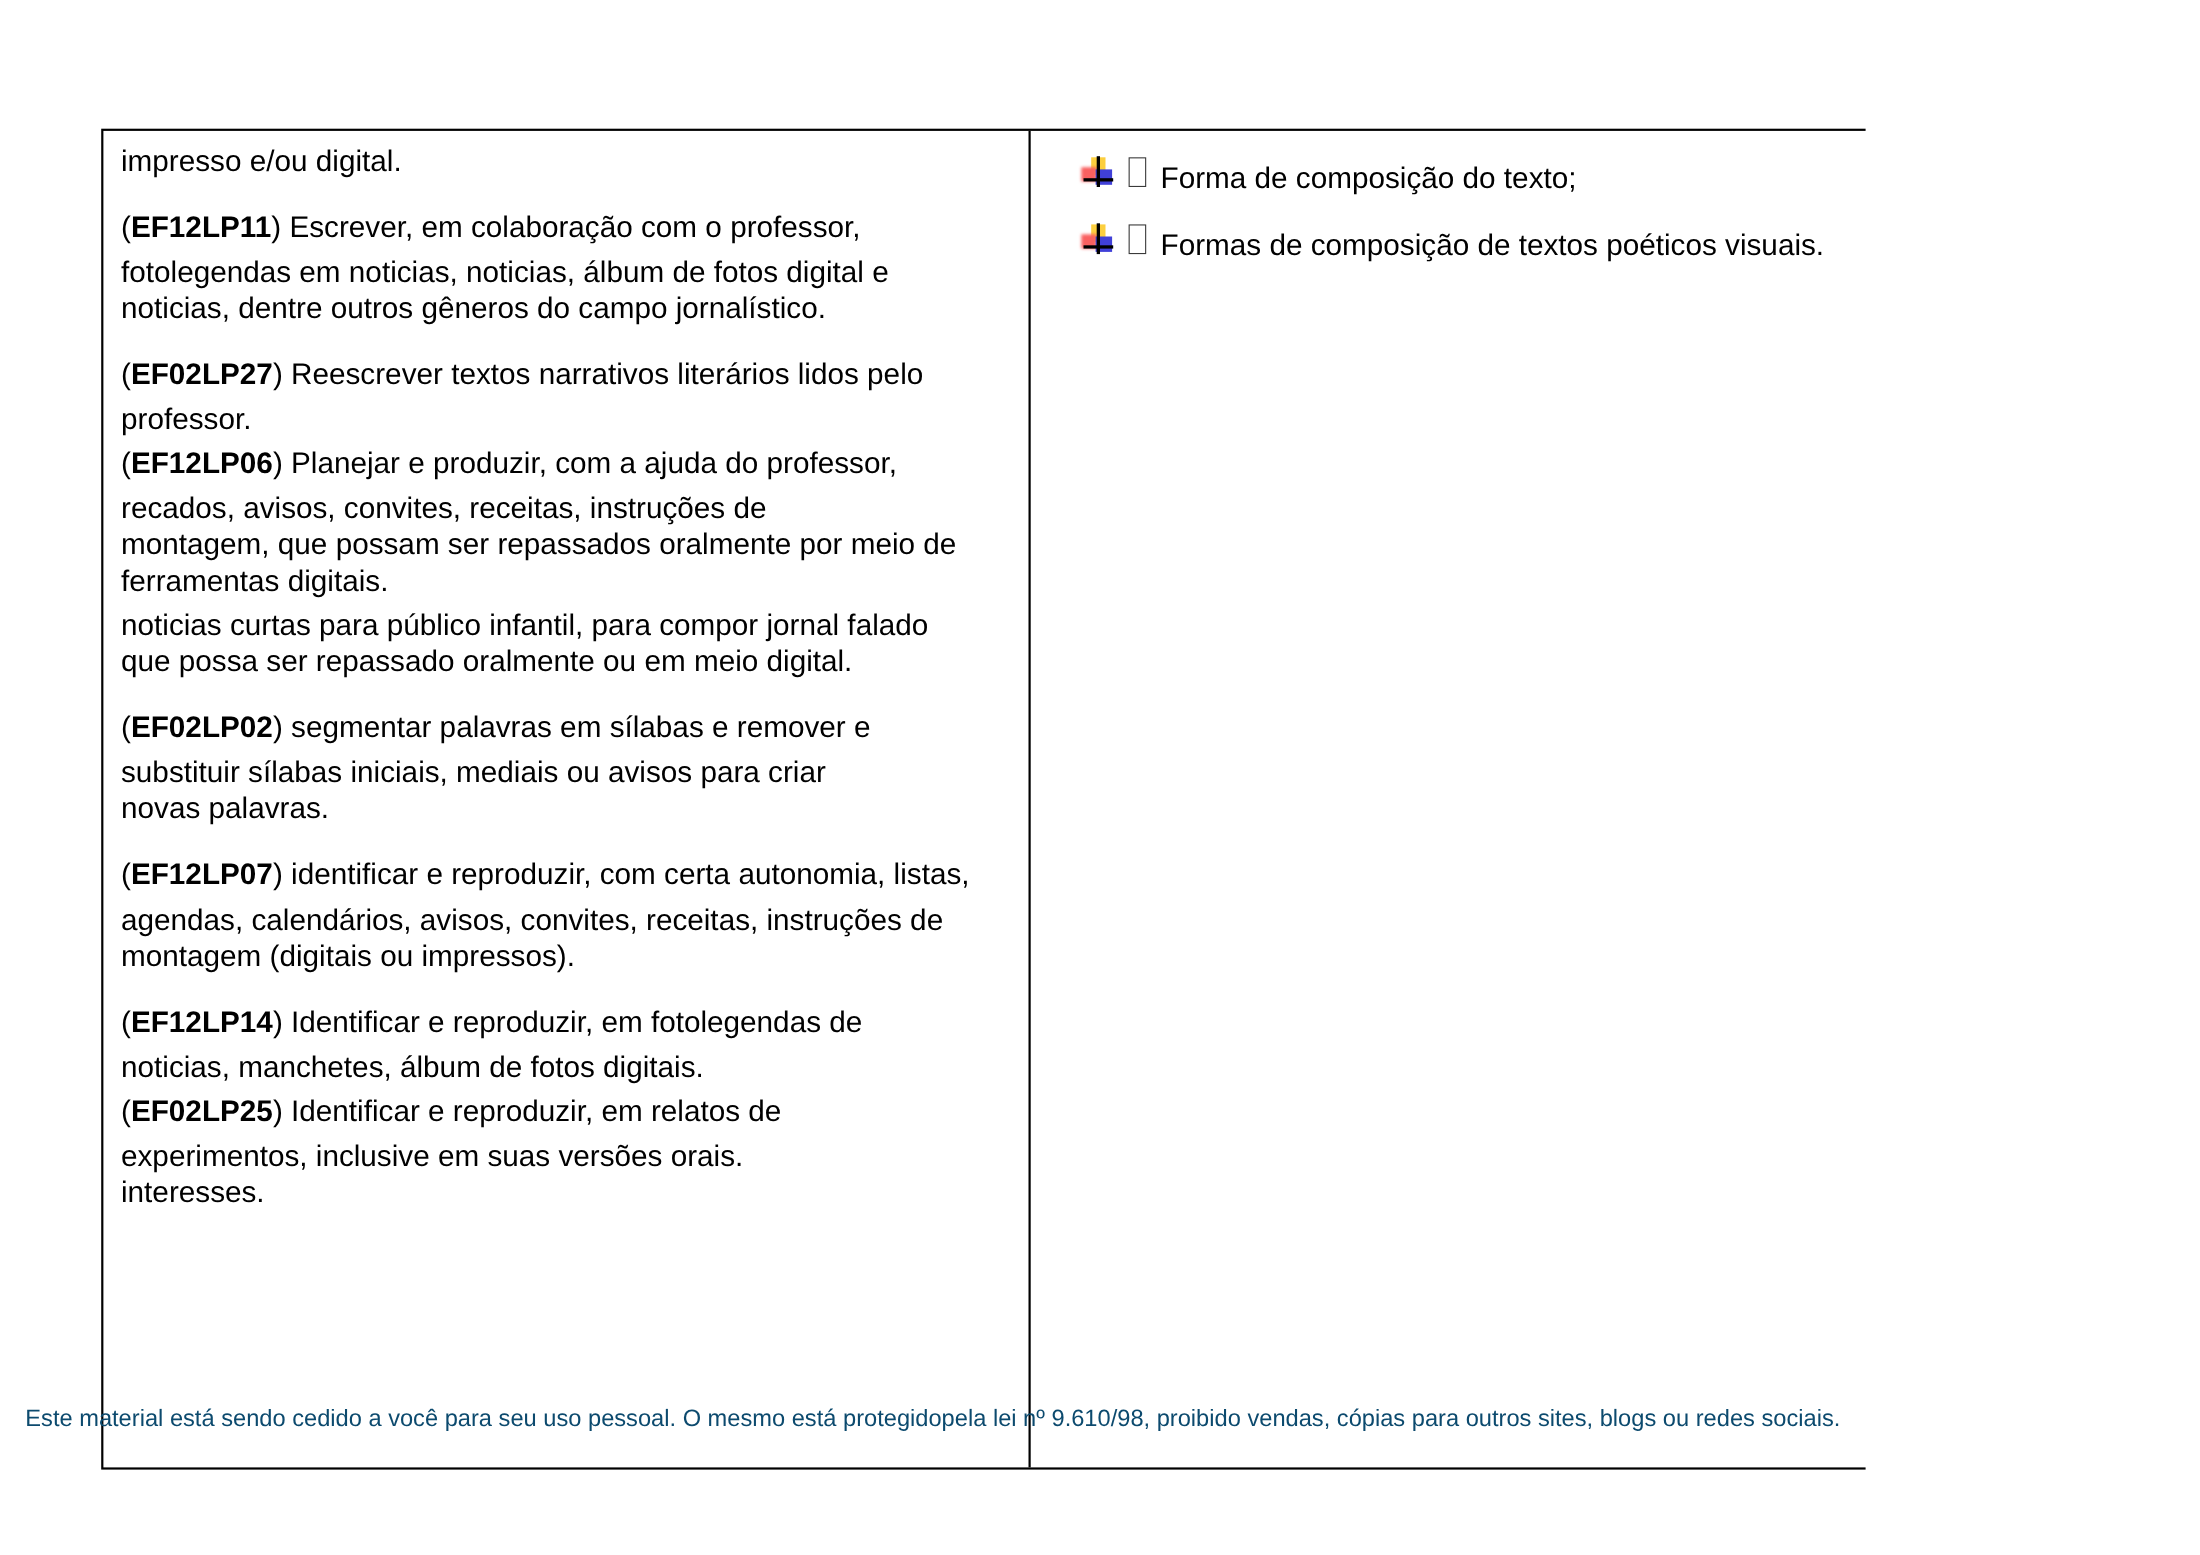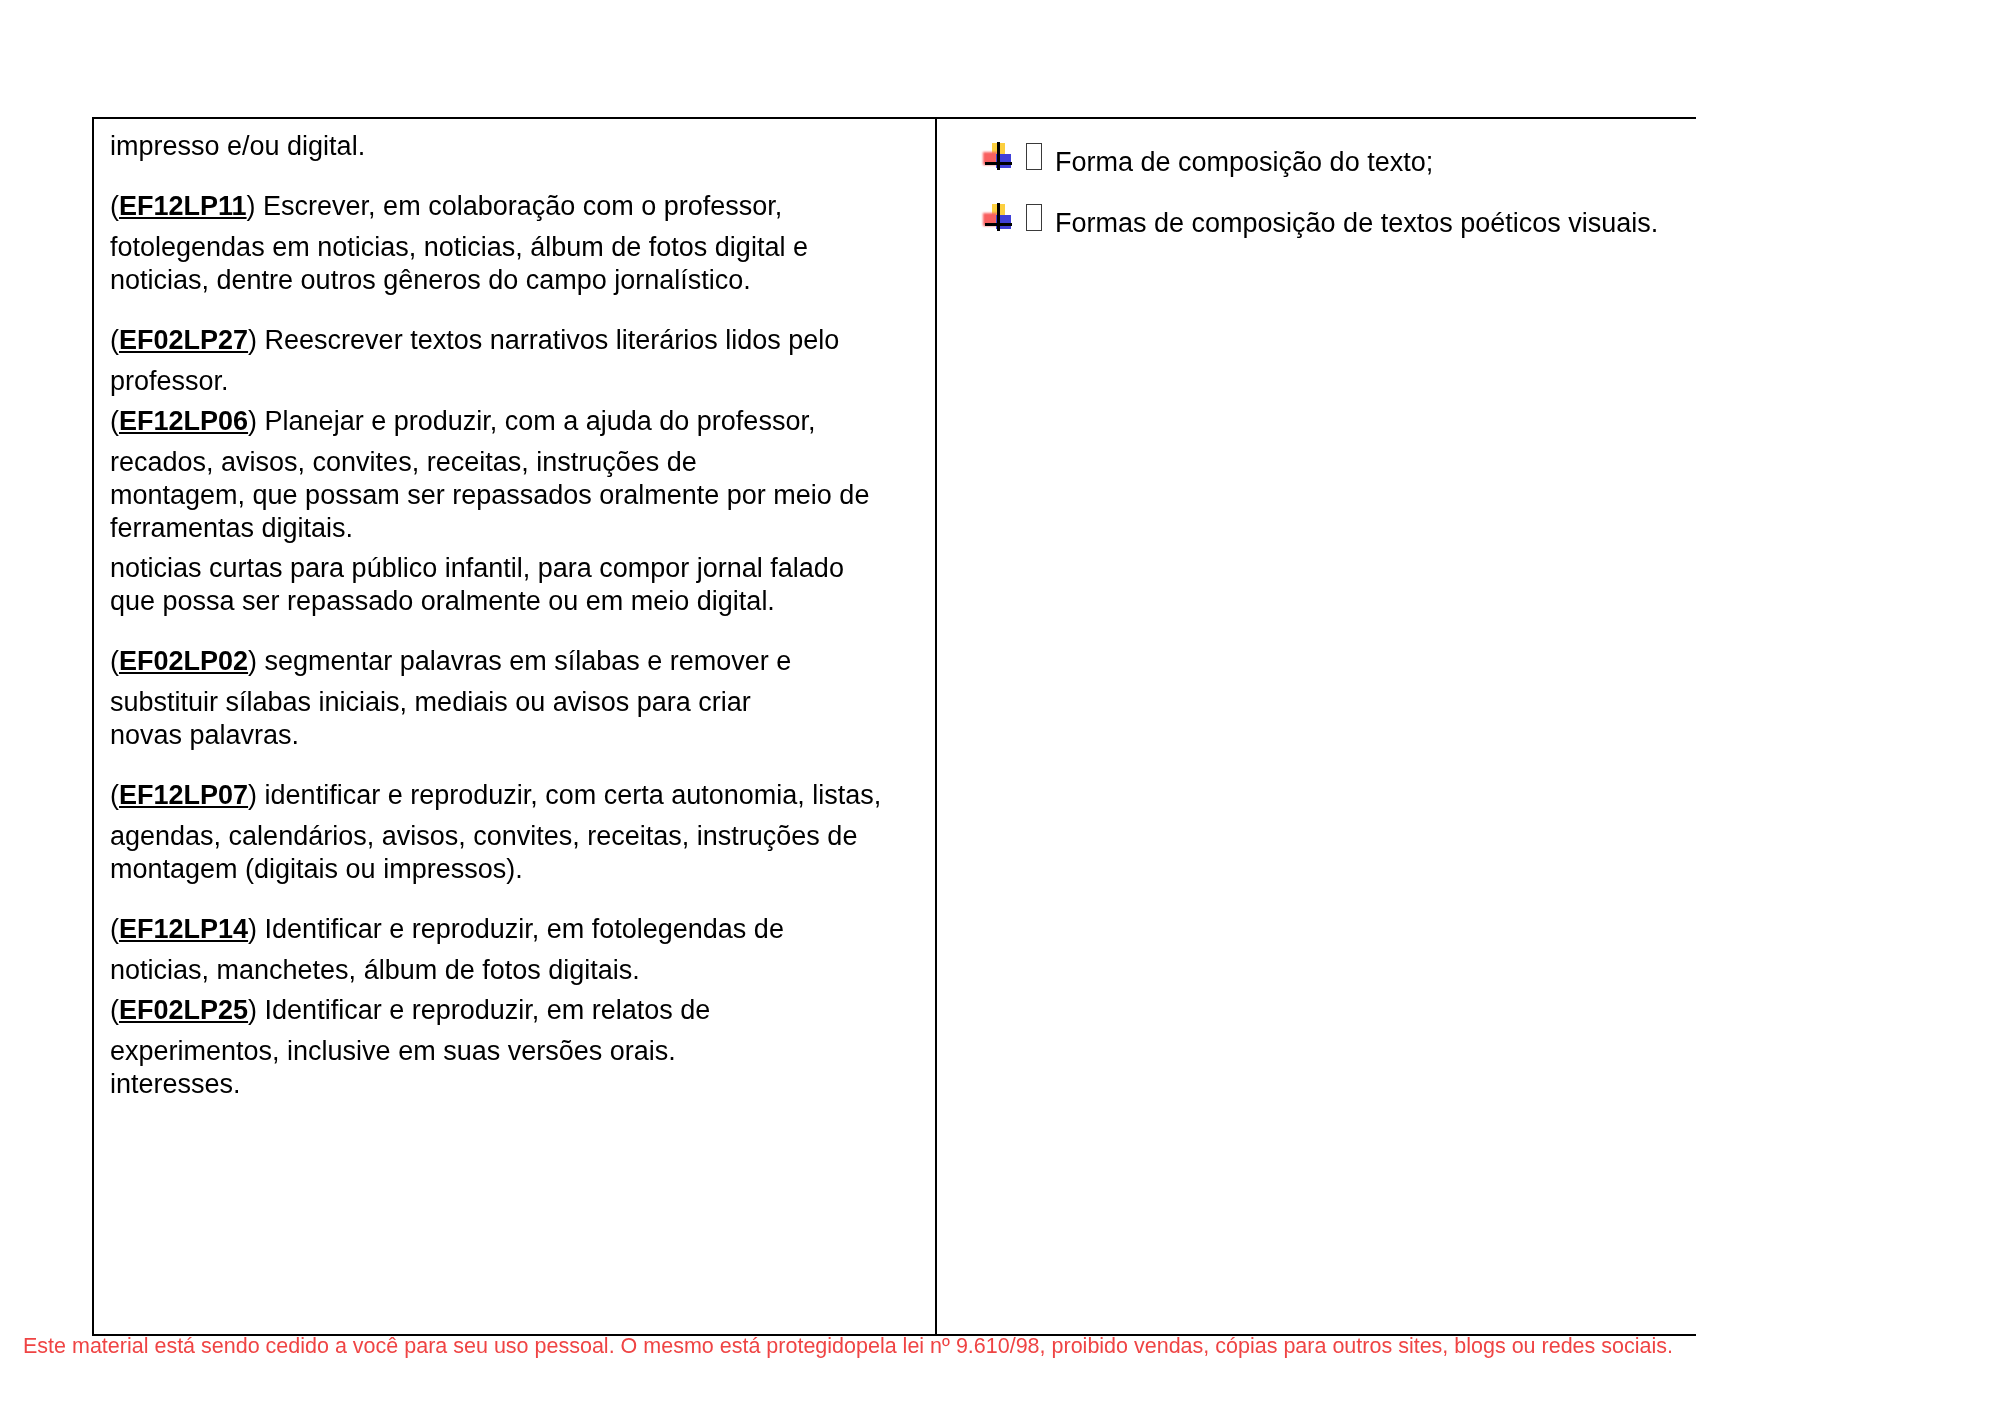--- a/index.html
+++ b/index.html
@@ -34,21 +34,21 @@
   .col-right {
     flex: 1;
     padding: 15px 10px 0 46px;
     font-size: 27px;
     line-height: 33px;
   }
   .intro { margin: 0; }
   .para { margin: 27px 0 0 0; }
   .para.tight { margin-top: 7px; }
   .lead { display: block; margin-bottom: 8px; white-space: nowrap; }
-  .code { font-weight: bold; text-decoration: underline; }
+  .code { font-weight: bold; }
   .para-body { display: block; white-space: pre-line; }
 
   .bullet-row {
     display: flex;
     align-items: center;
     margin-bottom: 16px;
   }
   .bullet-icon {
     position: relative;
     width: 30px;
@@ -72,26 +72,26 @@
     border: 1.5px solid #3a3a3a;
     margin-right: 13px;
     flex: 0 0 16px;
     background: #ffffff;
   }
   .bullet-label { white-space: nowrap; margin-top: 12px; }
 
   .footer {
     position: absolute;
     left: 0;
-    top: 1332px;
+    top: 1275px;
     width: 100%;
     text-align: center;
     font-size: 21.5px;
     line-height: 28px;
-    color: #ef4444;
+    color: #0c4a6e;
   }
 </style>
 </head>
 <body>
 
 <div class="page">
 
   <div class="doc-table">
 
     <div class="col-left">

